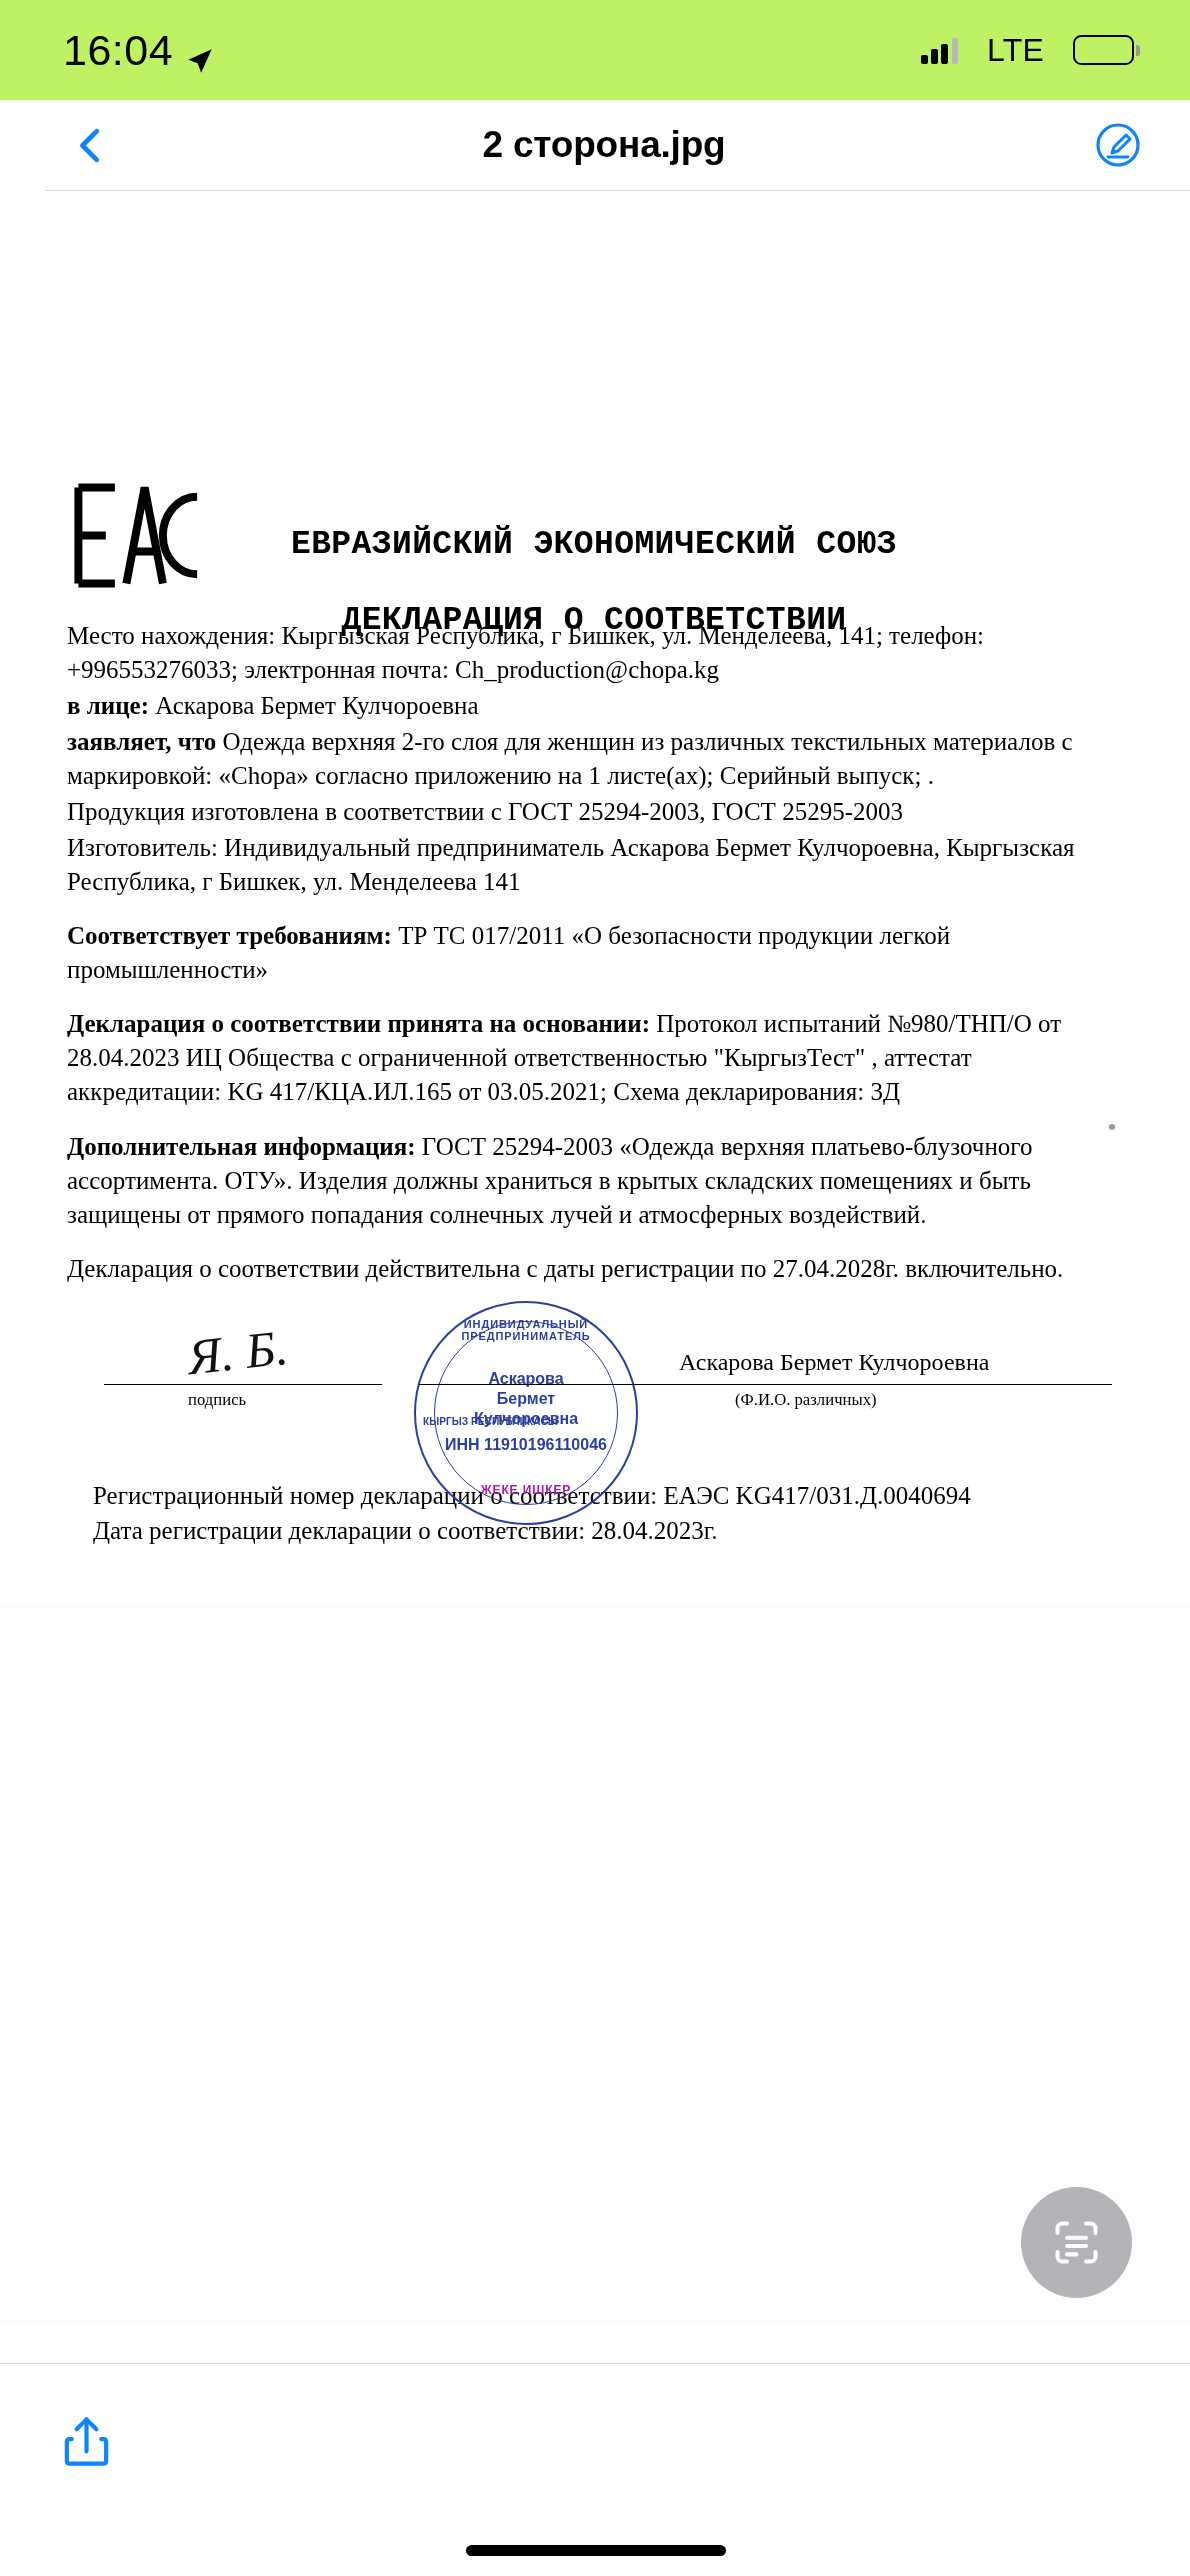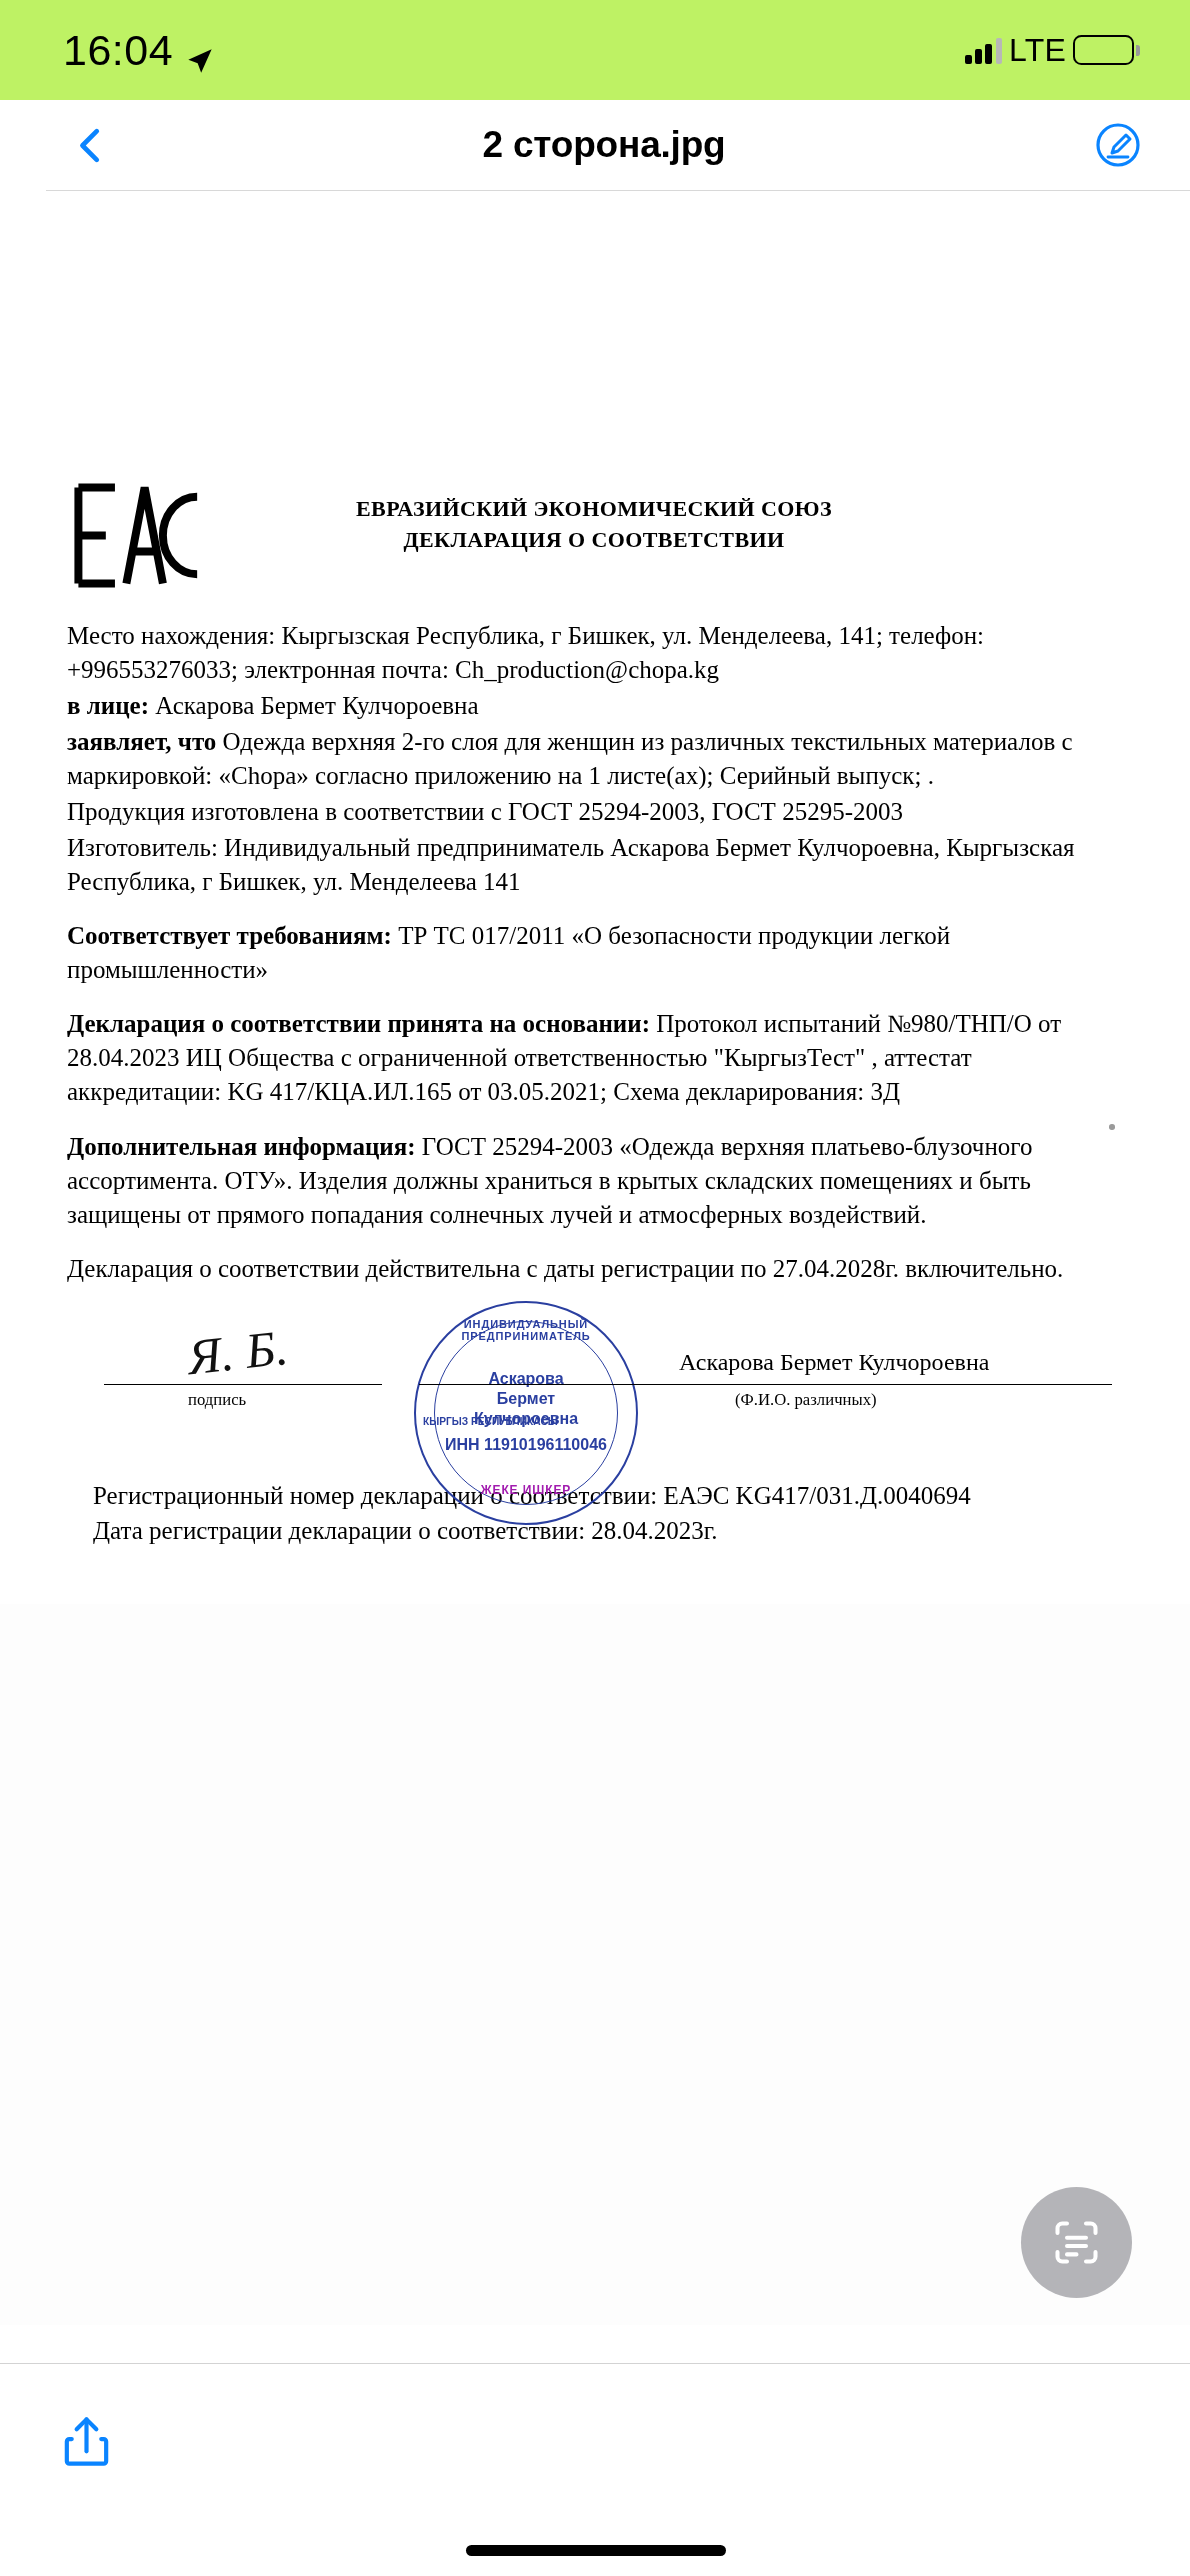--- a/index.html
+++ b/index.html
@@ -36,21 +36,21 @@
     gap: 13px;
   }
   .loc-arrow {
     width: 28px;
     height: 28px;
     display: inline-block;
   }
   .status-right {
     display: flex;
     align-items: center;
-    gap: 7px;
+    gap: 29px;
     text-align: right;
   }
   .signal-bars {
     display: flex;
     align-items: flex-end;
     gap: 3.7px;
     height: 28px;
   }
   .signal-bars i {
     display: block;
@@ -162,25 +162,26 @@
     top: 0;
     width: 137px;
     height: 111px;
   }
   .eac-titles {
     text-align: center;
     padding-top: 13px;
   }
   .eac-titles .t1,
   .eac-titles .t2 {
-    font-family: Liberation Serif, serif;
-    font-weight: 700;
-    font-size: 22px;
+    font-family: Liberation Mono, monospace;
+    font-weight: 700;
+    font-size: 33px;
     letter-spacing: 0.4px;
     line-height: 1.42;
+    margin-top: 29px;
   }
 
   .body-text {
     font-family: "Liberation Serif", serif;
     font-size: 25px;
     line-height: 1.36;
     text-align: left;
   }
   .para {
     margin: 0 0 1.9px 0;

